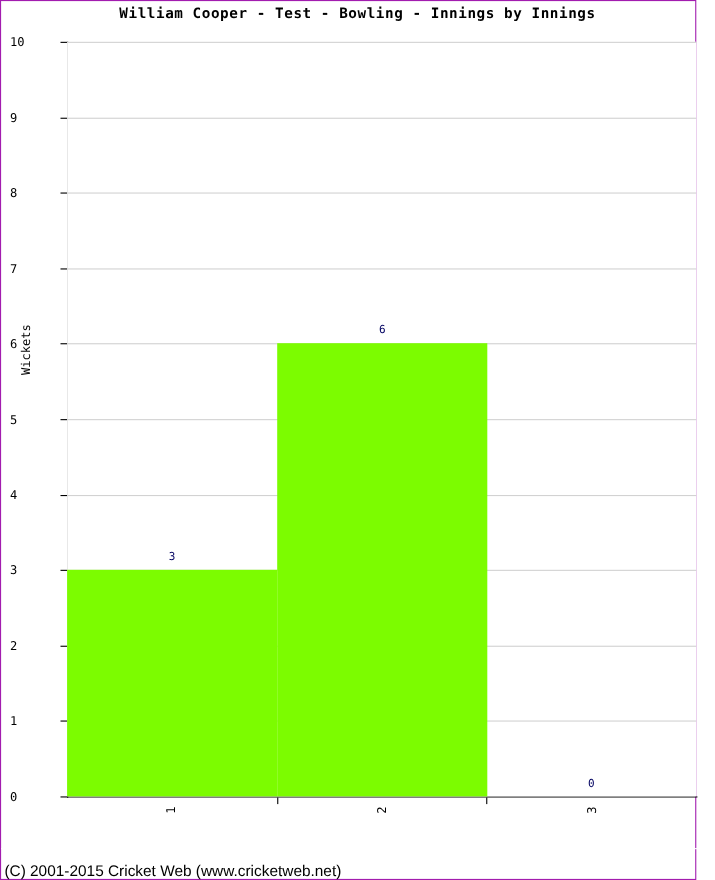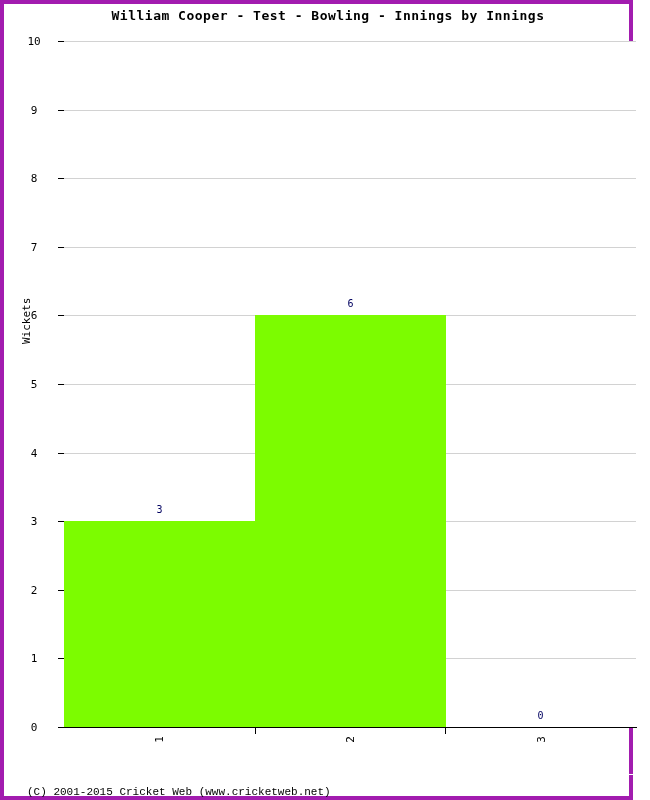--- a/index.html
+++ b/index.html
@@ -12,21 +12,21 @@
     height: 800px;
     font-family: "DejaVu Sans Mono", monospace;
     color: #000000;
     overflow: hidden;
   }
   #page {
     position: relative;
     width: 633px;
     height: 800px;
     box-sizing: border-box;
-    border: 4px solid #a21caf;
+    border: 1px solid #a21caf;
     background: #ffffff;
   }
 
   
   #chart-title {
     position: absolute;
     left: 0;
     top: 4px;
     width: 648px;
     text-align: center;
@@ -75,21 +75,21 @@
   .ytick-mark {
     position: absolute;
     left: 54px;
     width: 7px;
     height: 1px;
     background: #000000;
   }
   .ytick-label {
     position: absolute;
     right: 651px;
-    text-align: center;
+    text-align: left;
     width: 40px;
     font-family: "DejaVu Sans Mono", monospace;
     font-size: 11px;
     color: #000000;
     line-height: 11px;
   }
 
   
   .bar {
     position: absolute;
@@ -155,25 +155,24 @@
     left: 0;
     top: 770px;
     width: 648px;
     height: 1px;
     background: #ffffff;
   }
   #footer-text {
     position: absolute;
     left: 3px;
     top: 782px;
-    font-family: Liberation Mono, monospace;
-    font-size: 11px;
-    color: #000000;
-    white-space: nowrap;
-    margin-left: 20px;
+    font-family: Liberation Sans, sans-serif;
+    font-size: 14px;
+    color: #000000;
+    white-space: nowrap;
   }
 </style>
 </head>
 <body>
 
 <div id="page">
 
   <div id="chart-title">William Cooper - Test - Bowling - Innings by Innings</div>
 
   <div id="yaxis-title">Wickets</div>

